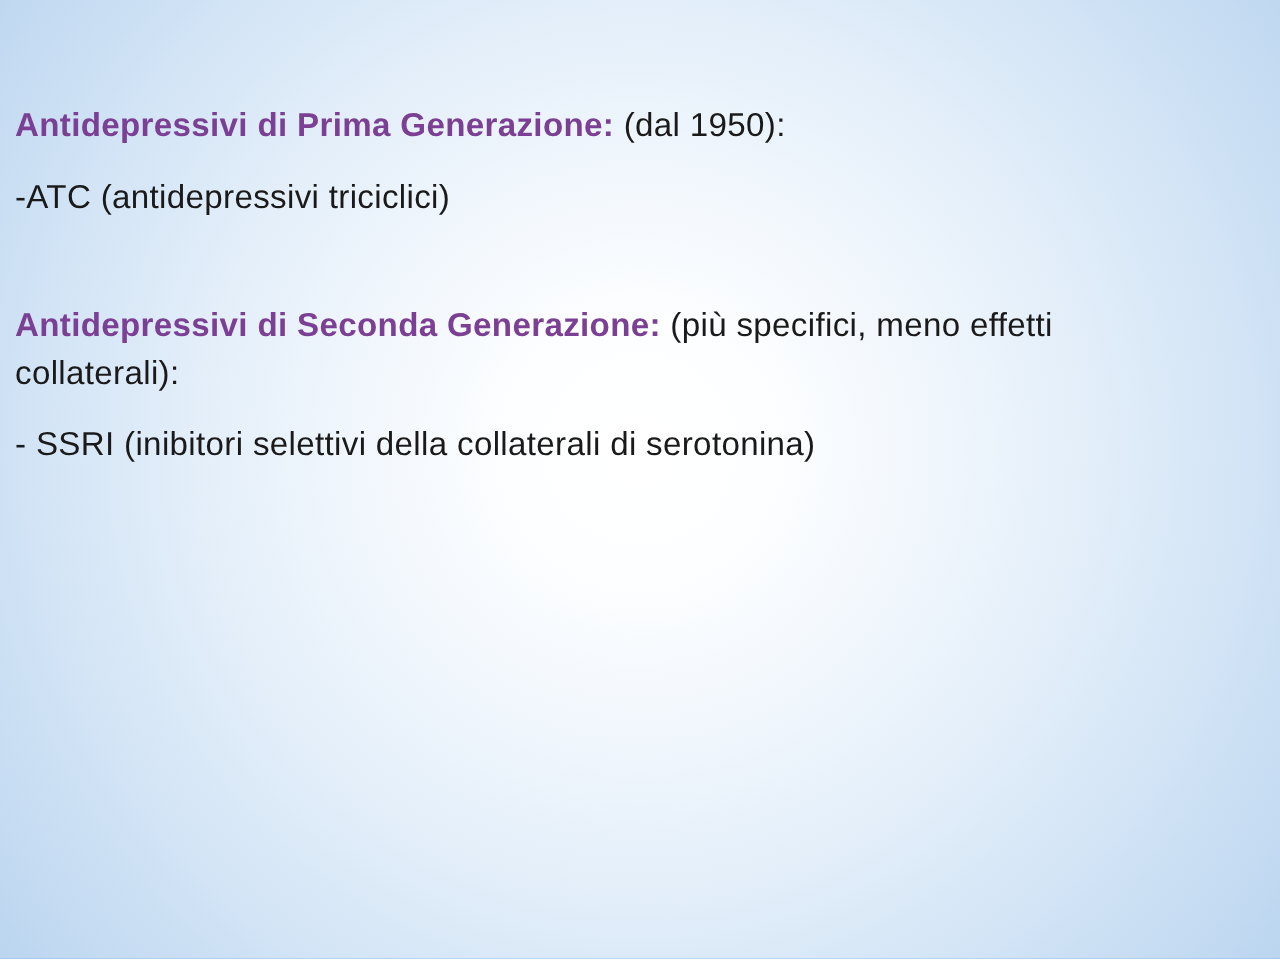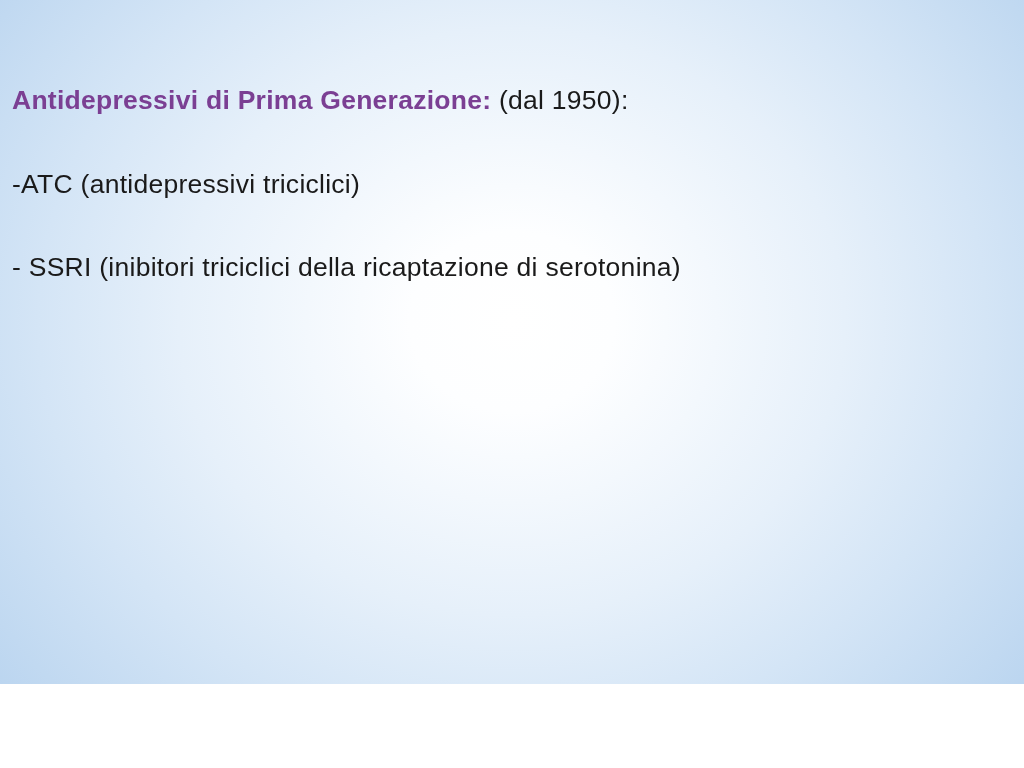--- a/index.html
+++ b/index.html
@@ -12,21 +12,21 @@
     width: 1024px;
     height: 768px;
     overflow: hidden;
     font-family: "Liberation Sans", sans-serif;
   }
 
   
   .slide {
     position: relative;
     width: 1024px;
-    height: 684px;
+    height: 767px;
     box-sizing: border-box;
     overflow: hidden;
     background-color: #6fa3dc;
   }
 
   
   .slide-bg {
     position: absolute;
     inset: 0;
     background:
@@ -57,21 +57,21 @@
     color: #1a1a1a;
     font-size: 26.5px;
     line-height: 1.42;
     letter-spacing: 0.01em;
     font-weight: 400;
     text-rendering: optimizeLegibility;
   }
 
   
   .para + .para {
-    margin-top: 46px;
+    margin-top: 19px;
   }
 
   
   .para.gap-large {
     margin-top: 66px;
   }
 
   .lead {
     color: #7b3f93;
     font-weight: bold;
@@ -84,19 +84,20 @@
 
   <div class="slide-bg"></div>
 
   <div class="content">
 
     <p class="para"><span class="lead">Antidepressivi di Prima Generazione:</span><span> (dal 1950):</span></p>
 
     <p class="para"><span>-ATC (antidepressivi triciclici)</span></p>
 
 
+    <p class="para gap-large"><span class="lead">Antidepressivi di Seconda Generazione:</span><span> (più specifici, meno effetti collaterali):</span></p>
 
-    <p class="para"><span>- SSRI (inibitori triciclici della ricaptazione di serotonina)</span></p>
+    <p class="para"><span>- SSRI (inibitori selettivi della collaterali di serotonina)</span></p>
 
 
   </div>
 
 </div>
 
 </body></html>

